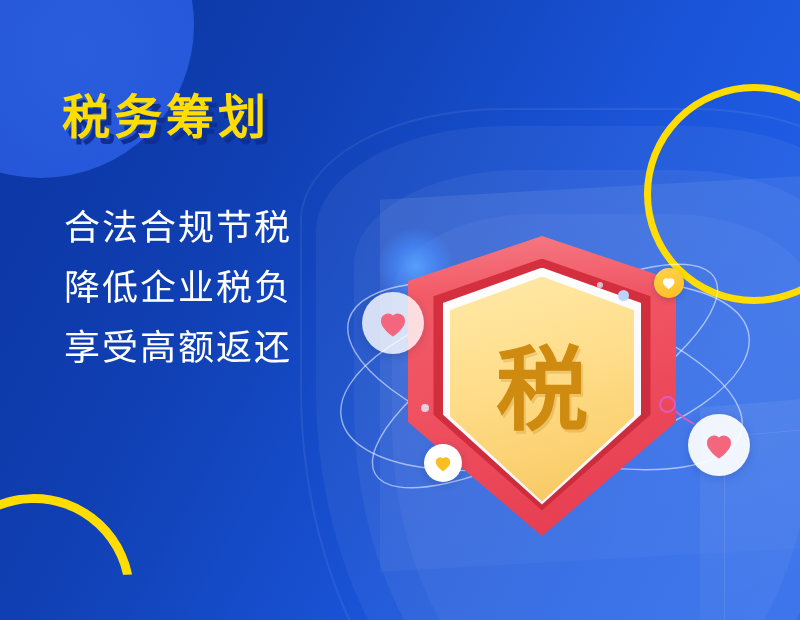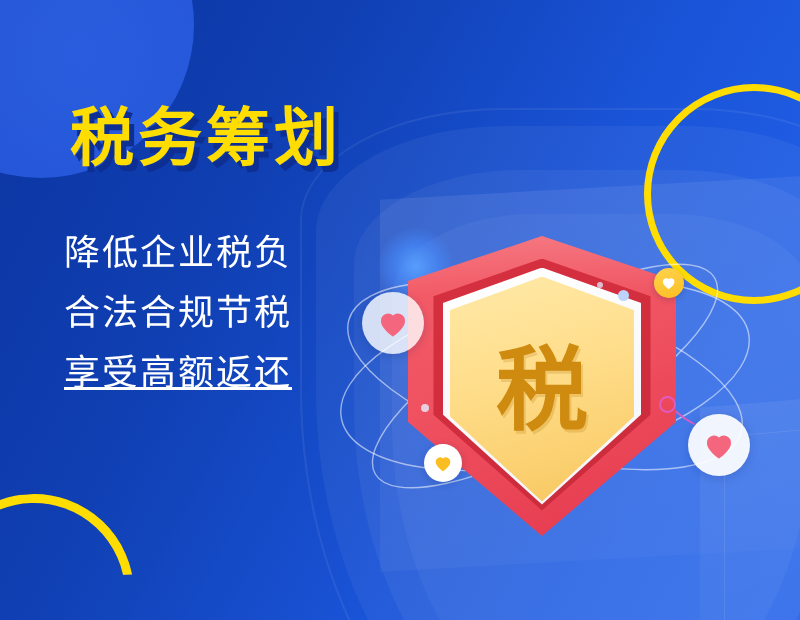--- a/index.html
+++ b/index.html
@@ -241,47 +241,47 @@
 
   
   .text-block {
     position: absolute;
     left: 58px;
     top: 92px;
     width: 330px;
   }
 
   .headline {
-    font-family: Liberation Sans, sans-serif;
-    font-size: 64px;
+    font-family: Liberation Mono, monospace;
+    font-size: 48px;
     font-weight: 700;
     color: #ffdd00;
     letter-spacing: 4px;
     line-height: 1.08;
-    margin: 12px;
+    margin: 4px;
     text-shadow: 5px 6px 0 #0d2f94;
     white-space: nowrap;
   }
 
   .sublist {
     list-style: none;
     margin: 62px 0 0 6px;
     padding: 0;
   }
   .sublist li {
     font-family: "DejaVu Sans", "Liberation Sans", sans-serif;
     font-size: 36px;
     font-weight: 400;
     color: #ffffff;
     letter-spacing: 2px;
     line-height: 1;
     margin-bottom: 24px;
     white-space: nowrap;
   }
-  .sublist li:last-child { margin-bottom: 8px; text-decoration: underline; }
+  .sublist li:last-child { margin-bottom: 8px; }
 </style>
 </head>
 <body>
 
 <div id="banner">
 
   <div class="bg-layer">
 
     <div class="corner-circle-tl"></div>
 
@@ -343,19 +343,19 @@
   </div>
 
   <div class="dot d1"></div>
   <div class="dot d2"></div>
   <div class="dot d3"></div>
   <div class="ring-small"></div>
 
   <div class="text-block">
     <h1 class="headline">税务筹划</h1>
     <ul class="sublist">
+      <li>合法合规节税</li>
       <li>降低企业税负</li>
-      <li>合法合规节税</li>
       <li>享受高额返还</li>
     </ul>
   </div>
 
 </div>
 
 </body></html>

